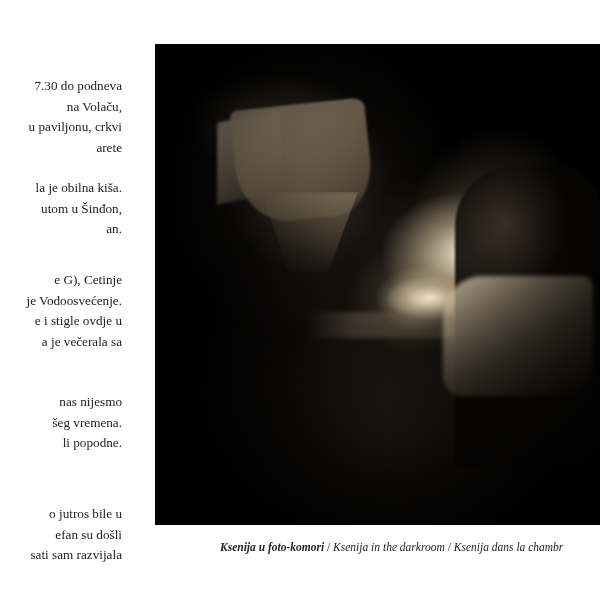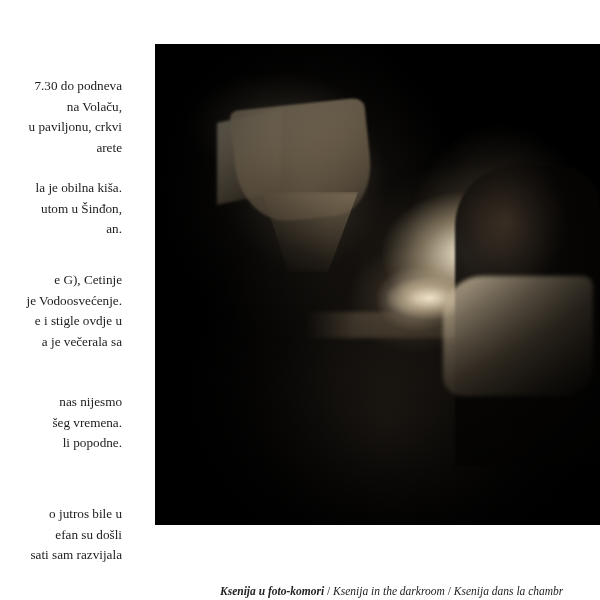--- a/index.html
+++ b/index.html
@@ -149,21 +149,20 @@
     position: absolute;
     left: 220px;
     top: 540px;
     width: 380px;
     font-size: 11.5px;
     line-height: 15px;
     color: #222222;
     font-family: "Liberation Serif", serif;
     white-space: nowrap;
     overflow: hidden;
-    margin-top: 44px;
   }
   .caption .cap-bold {
     font-weight: bold;
     font-style: italic;
   }
   .caption .cap-it {
     font-style: italic;
   }
   .caption .sep {
     font-style: normal;

